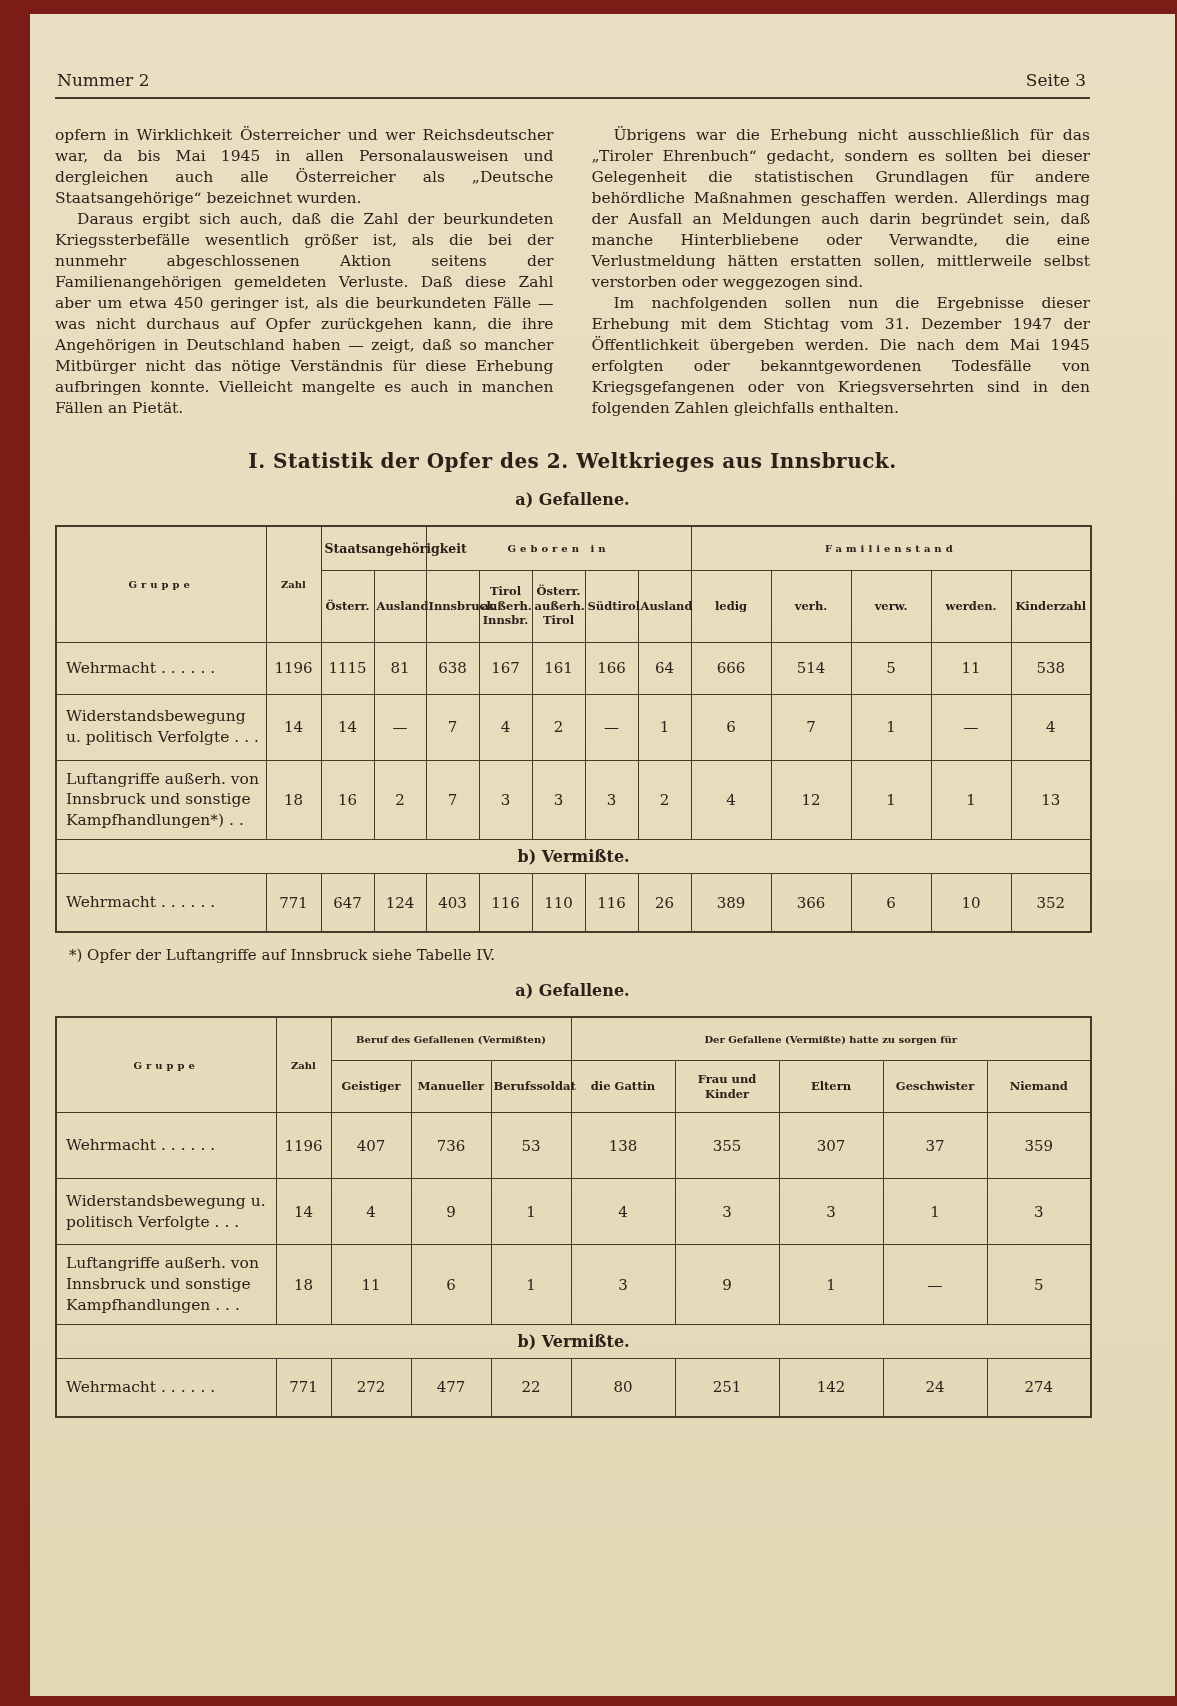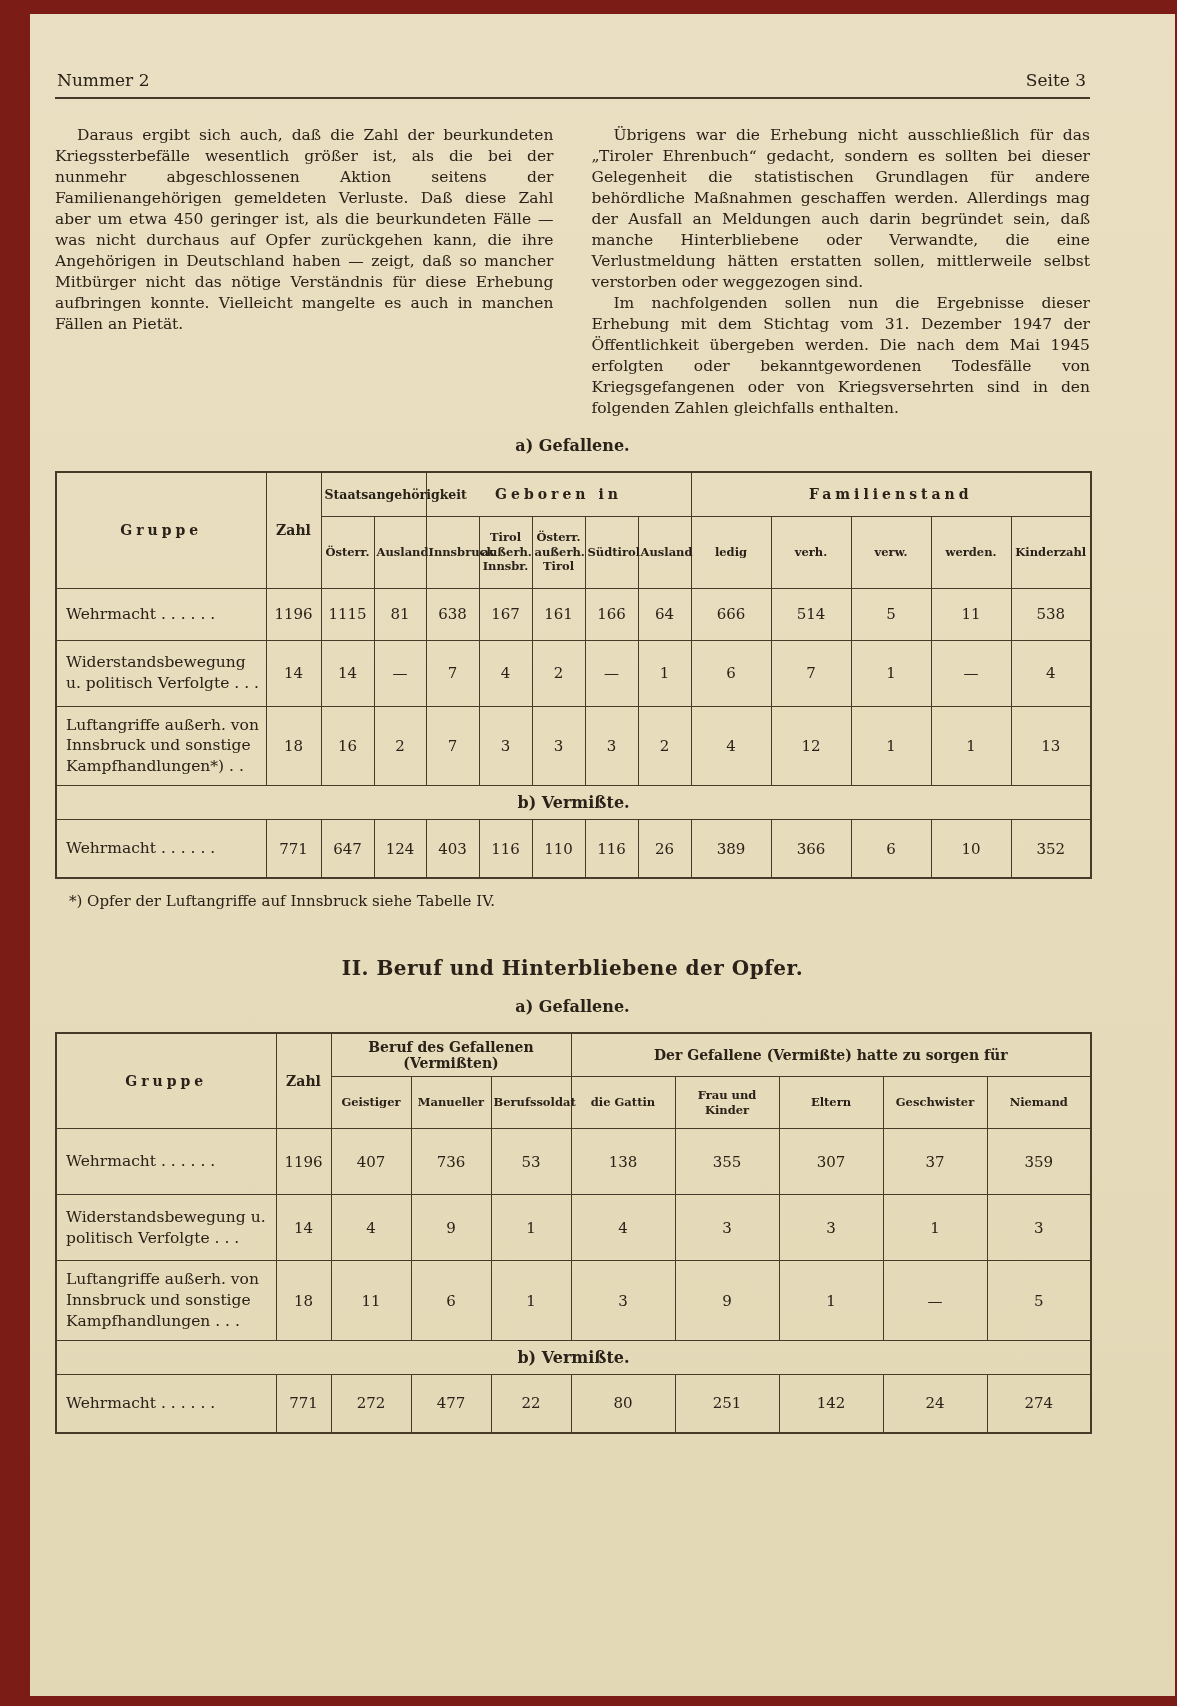--- a/index.html
+++ b/index.html
@@ -37,21 +37,21 @@
 
   
   .sec-title { margin-top:30px; text-align:center; font-size:20px; font-weight:bold; letter-spacing:0.5px; }
   .sec-sub   { margin-top:17px;  text-align:center; font-size:16px; font-weight:bold; }
 
   
   table { border-collapse:collapse; width:1035px; margin-top:16px; table-layout:fixed; }
   th, td { border:1px solid #463a28; }
   table { border:2px solid #463a28; }
   th { font-weight:bold; vertical-align:middle; text-align:center; }
-  th.group { font-size:14px; height:44px; padding:3px; }
+  th.group { font-size:10px; height:44px; padding:3px; }
   th.spaced { letter-spacing:4px; }
   th.sub { font-size:11.5px; font-weight:bold; padding:8px 2px; line-height:1.3; }
   .t1 th.sub { height:72px; }
   .t2 th.sub { height:52px; }
   td.num { text-align:center; vertical-align:middle; font-size:15px; }
   td.label { font-size:15.5px; padding:8px 6px 8px 9px; vertical-align:middle; line-height:1.35; }
   tr.row-a td { height:52px; }
   tr.row-b td { height:66px; }
   tr.row-c td { height:70px;margin-left:44px; }
   tr.row-v td { height:58px; }
@@ -68,28 +68,30 @@
 <div class="paper">
   <div class="content">
 
     <div class="page-header">
       <span>Nummer 2</span>
       <span>Seite 3</span>
     </div>
 
     <div class="body-cols">
       <div class="col">
+        <p>opfern in Wirklichkeit Österreicher und wer Reichsdeutscher war, da bis Mai 1945 in allen Personalausweisen und dergleichen auch alle Österreicher als „Deutsche Staatsangehörige“ bezeichnet wurden.</p>
         <p class="indent">Daraus ergibt sich auch, daß die Zahl der beurkundeten Kriegssterbefälle wesentlich größer ist, als die bei der nunmehr abgeschlossenen Aktion seitens der Familienangehörigen gemeldeten Verluste. Daß diese Zahl aber um etwa 450 geringer ist, als die beurkundeten Fälle — was nicht durchaus auf Opfer zurückgehen kann, die ihre Angehörigen in Deutschland haben — zeigt, daß so mancher Mitbürger nicht das nötige Verständnis für diese Erhebung aufbringen konnte. Vielleicht mangelte es auch in manchen Fällen an Pietät.</p>
       </div>
       <div class="col">
         <p class="indent">Übrigens war die Erhebung nicht ausschließlich für das „Tiroler Ehrenbuch“ gedacht, sondern es sollten bei dieser Gelegenheit die statistischen Grundlagen für andere behördliche Maßnahmen geschaffen werden. Allerdings mag der Ausfall an Meldungen auch darin begründet sein, daß manche Hinterbliebene oder Verwandte, die eine Verlustmeldung hätten erstatten sollen, mittlerweile selbst verstorben oder weggezogen sind.</p>
         <p class="indent">Im nachfolgenden sollen nun die Ergebnisse dieser Erhebung mit dem Stichtag vom 31. Dezember 1947 der Öffentlichkeit übergeben werden. Die nach dem Mai 1945 erfolgten oder bekanntgewordenen Todesfälle von Kriegsgefangenen oder von Kriegsversehrten sind in den folgenden Zahlen gleichfalls enthalten.</p>
       </div>
     </div>
 
+    <div class="sec-title">I. Statistik der Opfer des 2. Weltkrieges aus Innsbruck.</div>
     <div class="sec-sub">a) Gefallene.</div>
 
     <table class="t1">
       <colgroup>
         <col style="width:210px">
           <col style="width:55px">
         <col style="width:53px">
           <col style="width:52px">
         <col style="width:53px">
           <col style="width:53px">
@@ -191,21 +193,20 @@
           <td class="num">366</td>
           <td class="num">6</td>
           <td class="num">10</td>
           <td class="num">352</td>
         </tr>
       </tbody>
     </table>
 
     <div class="footnote">*) Opfer der Luftangriffe auf Innsbruck siehe Tabelle IV.</div>
 
-    <div class="sec-title sec2-title">II. Beruf und Hinterbliebene der Opfer.</div>
     <div class="sec-sub">a) Gefallene.</div>
 
     <table class="t2">
       <colgroup>
         <col style="width:220px">
           <col style="width:55px">
         <col style="width:80px">
           <col style="width:80px">
           <col style="width:80px">
         <col style="width:104px">

